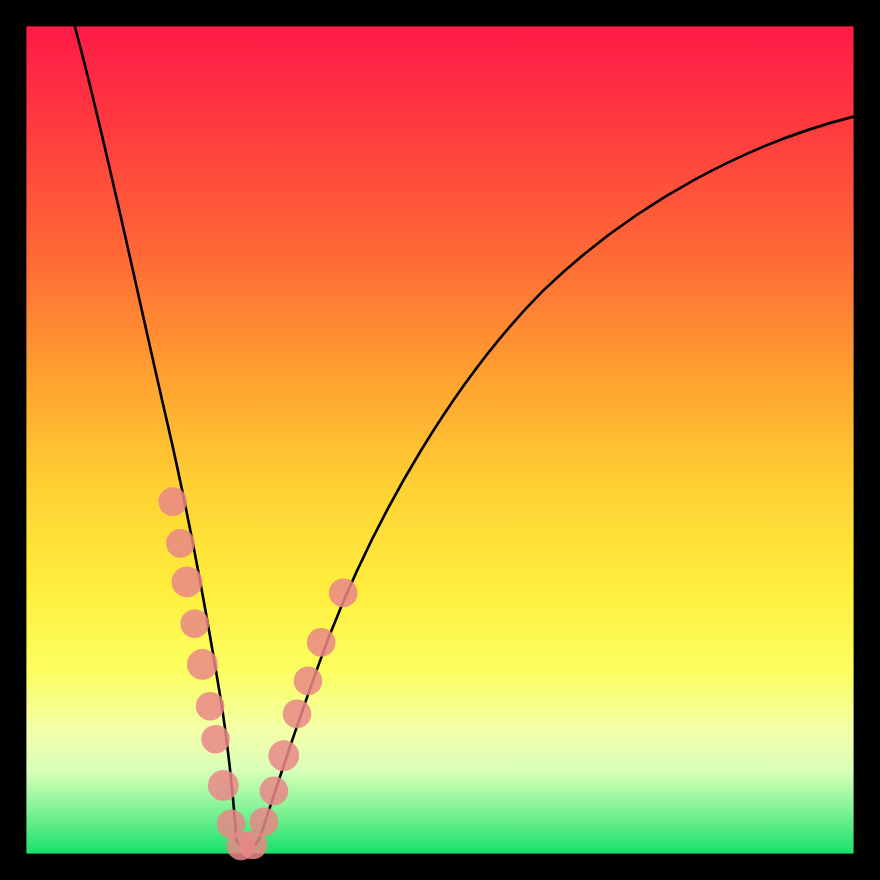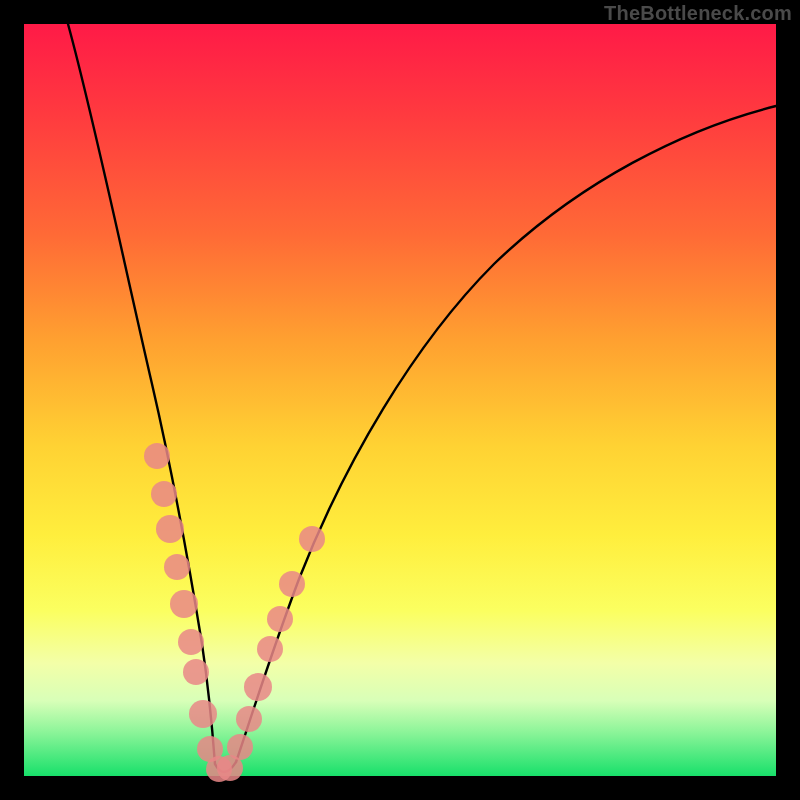--- a/index.html
+++ b/index.html
@@ -54,21 +54,20 @@
   }
   .dot {
     fill: #e98787;
     fill-opacity: 0.85;
   }
 </style>
 </head>
 <body>
 
 <div class="frame">
-  <div class="watermark">TheBottleneck.com</div>
 
   <div class="plot">
 
     <svg class="curve" viewBox="0 0 752 752">
 
       <path d="M 44 0
                C 70 95, 98 230, 128 360
                C 150 455, 165 540, 178 620
                C 184 660, 188 700, 191 740"></path>
 

